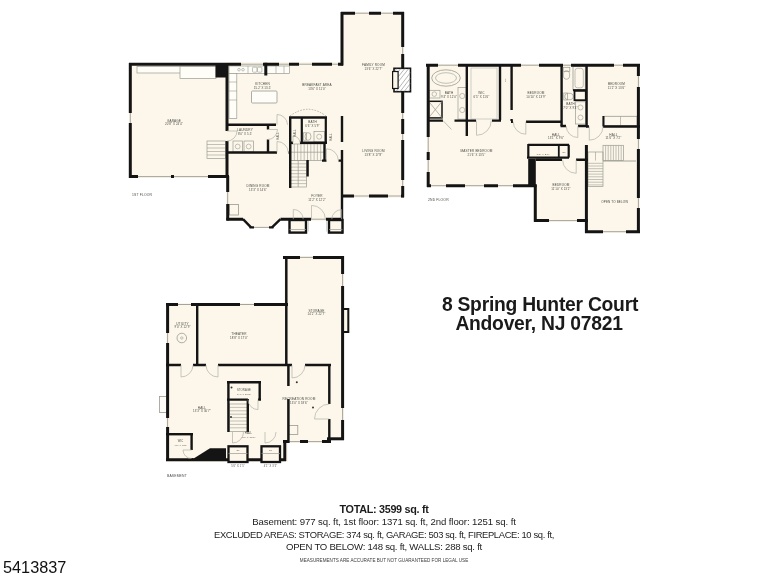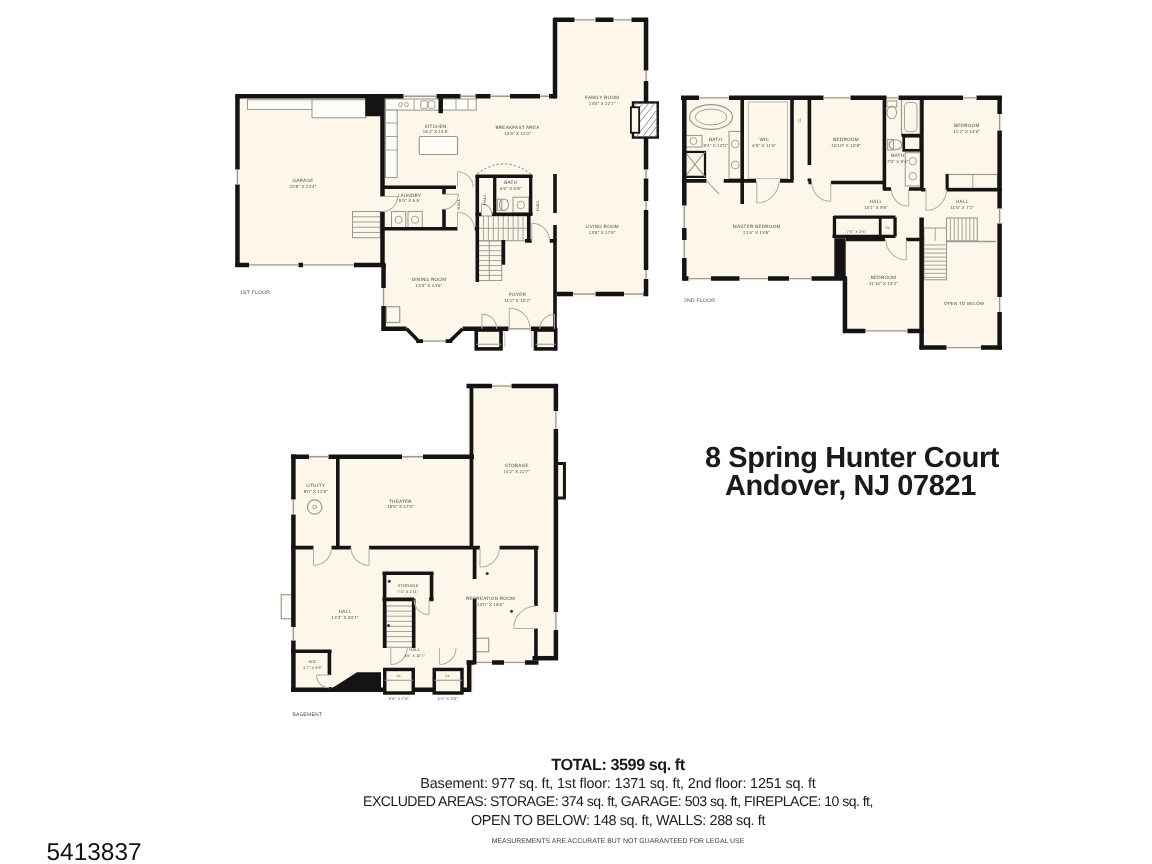--- a/index.html
+++ b/index.html
@@ -1,12 +1,12 @@
 <!DOCTYPE html>
-<html><head><meta charset="utf-8"><style>html,body{margin:0;padding:0;background:#fff;}*{font-family:"Liberation Sans",sans-serif;}.wrap{position:relative;width:676px;height:576px;background:#fff;overflow:hidden;padding-left:28px;}</style></head><body>
+<html><head><meta charset="utf-8"><style>html,body{margin:0;padding:0;background:#fff;}*{font-family:"Liberation Sans",sans-serif;}.wrap{position:relative;width:676px;height:576px;background:#fff;overflow:hidden;}</style></head><body>
 <div class="wrap">
 <svg width="768" height="576" viewBox="0 0 768 576">
 <g>
 
 <rect x="129" y="63" width="99" height="115" fill="#fcf7ea"></rect>
 
 <rect x="226" y="62" width="117" height="159" fill="#fcf7ea"></rect>
 
 <rect x="341" y="12" width="63" height="186" fill="#fcf7ea"></rect>
 

